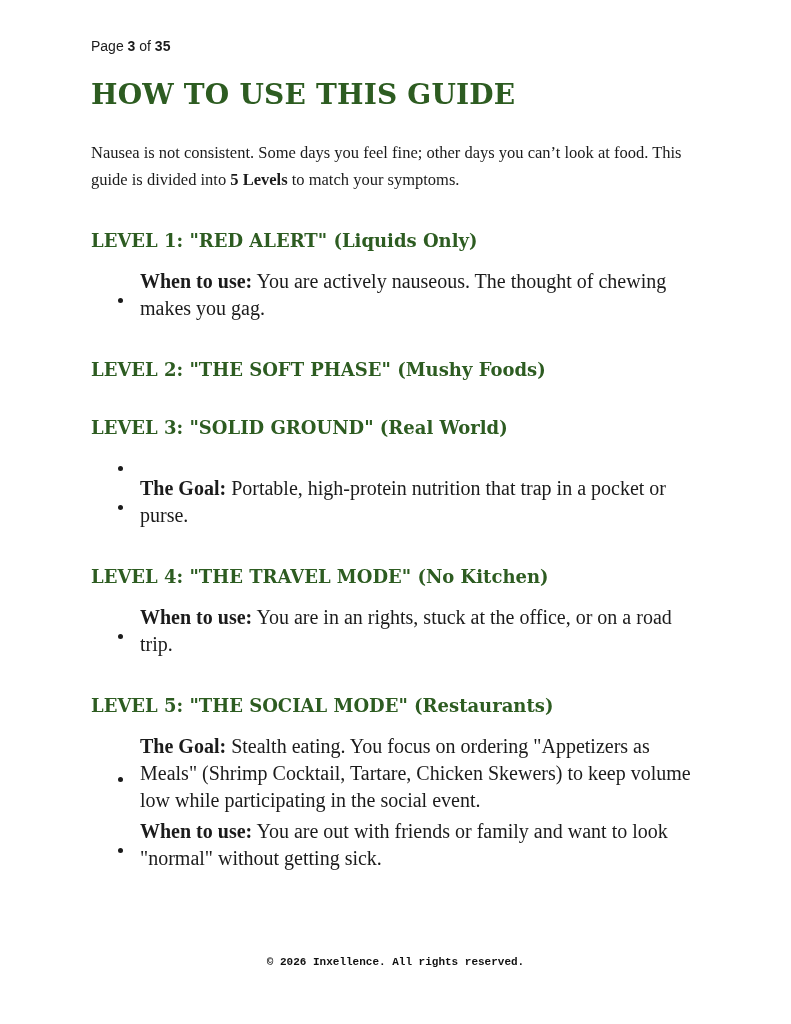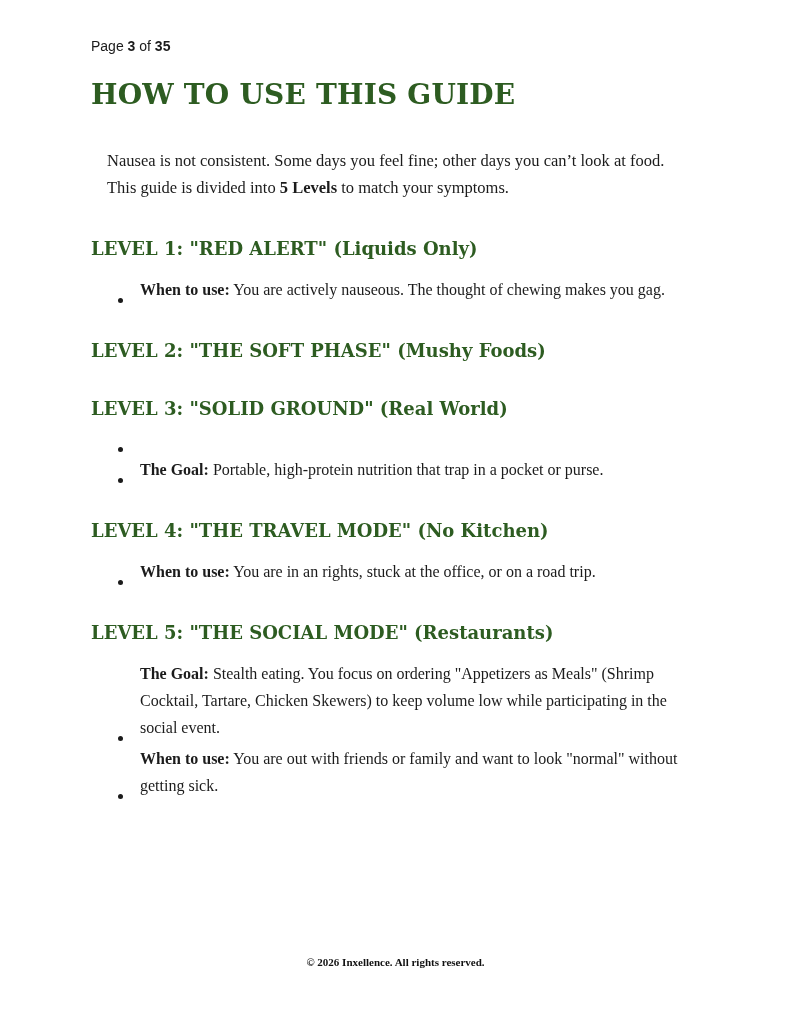--- a/index.html
+++ b/index.html
@@ -23,63 +23,63 @@
     color: #1b1b1b;
     margin-bottom: 24px;
   }
   .page-number b { font-weight: 700; }
   h1.doc-title {
     font-family: "DejaVu Serif", serif;
     font-size: 28px;
     font-weight: 700;
     color: #2d5c21;
     letter-spacing: 0.2px;
-    margin: 8px 0 36px 0;
+    margin: 8px 0 28px 0;
   }
   p.intro {
     font-size: 16.5px;
     line-height: 27px;
-    margin: 16px;
+    margin: 0;
   }
   p.intro b { font-weight: 700; }
   h2.level-heading {
     font-family: "DejaVu Serif", serif;
     font-size: 18px;
     font-weight: 700;
     color: #2d5c21;
     margin: 37px 0 17px 0;
   }
   ul.bullets {
     list-style: none;
     margin: 0;
     padding: 0;
   }
   ul.bullets li {
     display: flex;
-    align-items: flex-end;
-    font-size: 16px;
+    align-items: center;
+    font-size: 20px;
     line-height: 27px;
     margin: 0 0 4px 0;
   }
   .dot {
     flex-shrink: 0;
     width: 5px;
     height: 5px;
     border-radius: 50%;
     background: #1b1b1b;
     margin: 11px 17px 0 27px;
   }
   .li-text b { font-weight: 700; }
   .footer {
     position: absolute;
     left: 0;
     top: 956px;
     width: 791px;
     text-align: center;
-    font-family: Liberation Serif, serif;
+    font-family: Liberation Mono, monospace;
     font-size: 11px;
     font-weight: 700;
     color: #111111;
   }
 </style>
 </head>
 <body>
 
 <div class="page">
 

